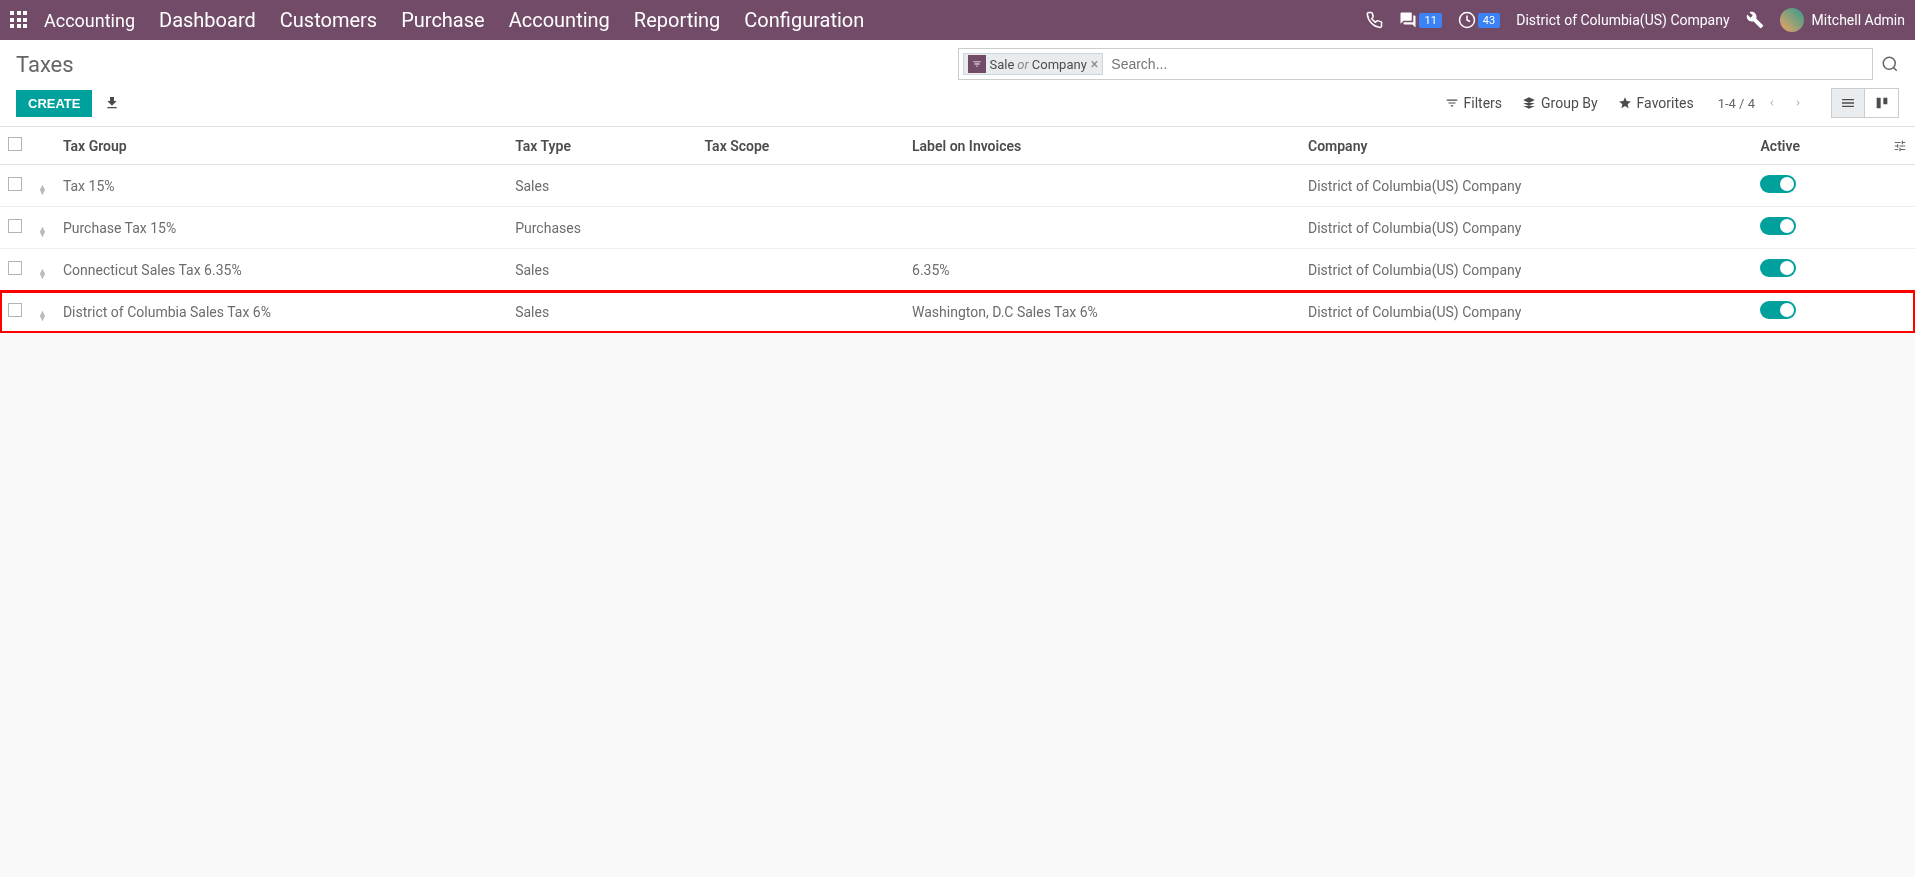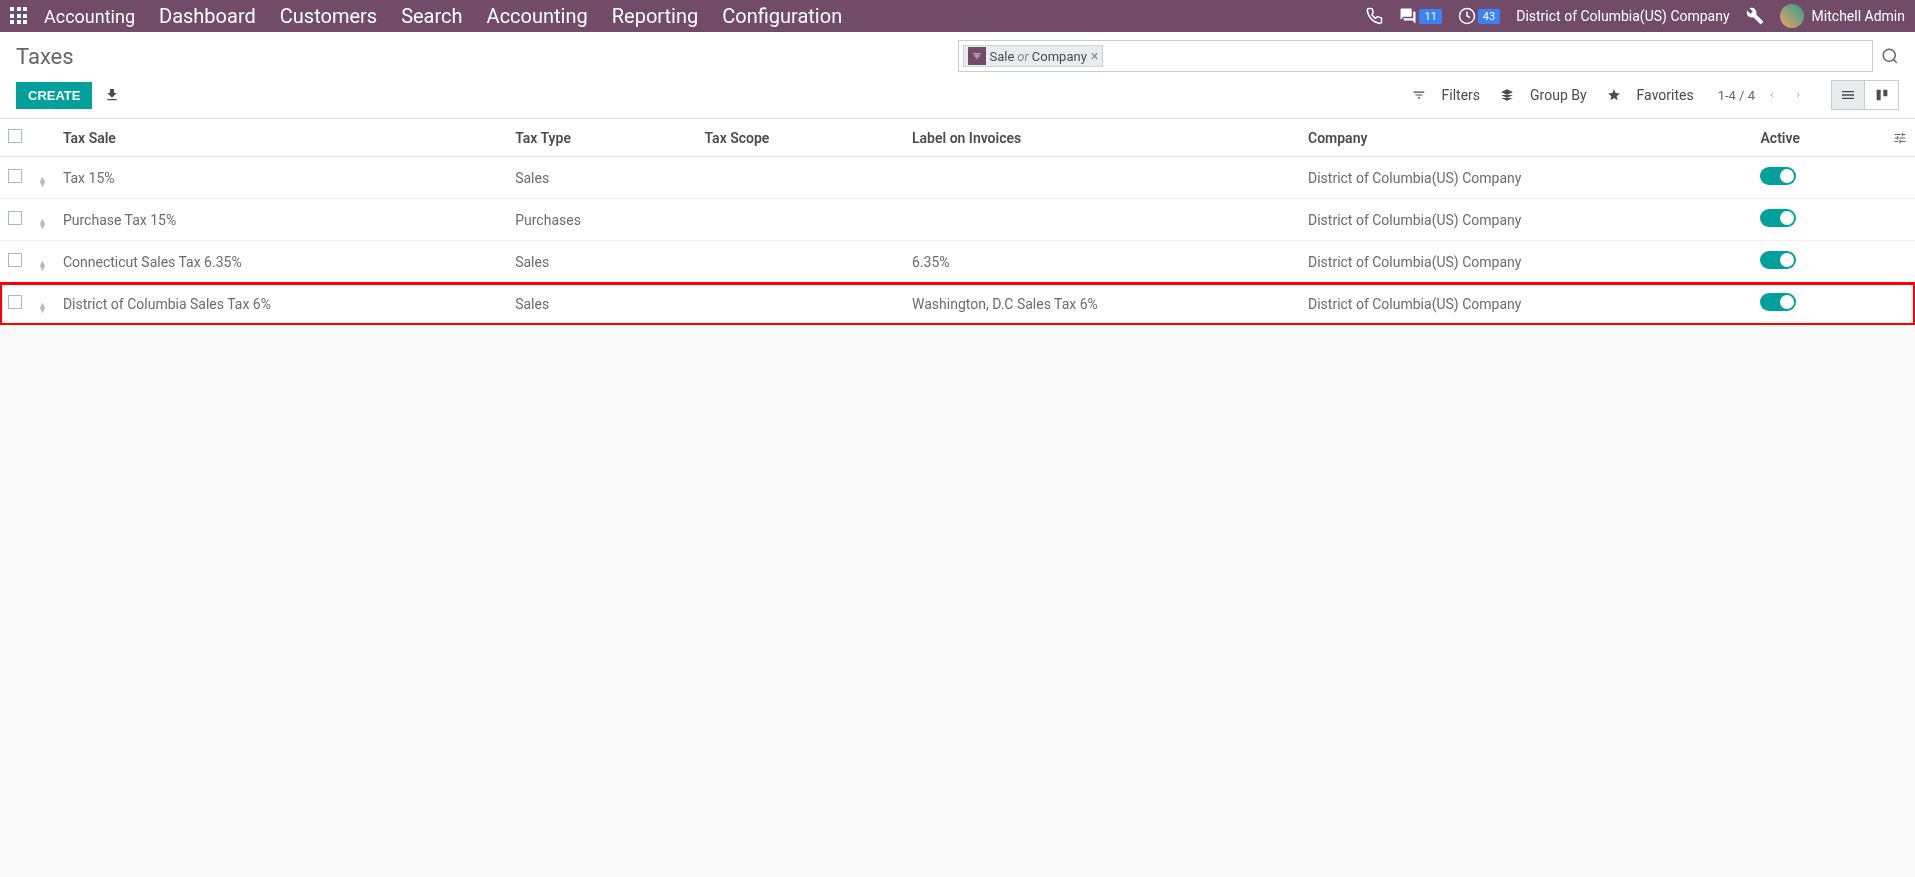--- a/index.html
+++ b/index.html
@@ -1,19 +1,19 @@
 <!DOCTYPE html>
 <html><head>
 <meta charset="utf-8">
 <style>
   * { box-sizing: border-box; margin: 0; padding: 0; }
   body { font-family: -apple-system, BlinkMacSystemFont, "Segoe UI", Roboto, "Helvetica Neue", Arial, sans-serif; font-size: 14px; color: #4c4c4c; background: #f9f9f9; }
   
   
-  .navbar { background: #714B67; color: #fff; height: 32px; display: flex; align-items: center; padding: 0 10px; }
+  .navbar { background: #714B67; color: #fff; height: 40px; display: flex; align-items: center; padding: 0 10px; }
   .navbar-left { display: flex; align-items: center; gap: 16px; flex: 1; }
   .apps-icon { width: 18px; height: 18px; display: grid; grid-template-columns: repeat(3,1fr); grid-template-rows: repeat(3,1fr); gap: 2px; cursor: pointer; }
   .apps-icon span { background: #fff; width: 4px; height: 4px; }
   .app-title { font-size: 18px; font-weight: 400; margin-right: 8px; }
   .nav-menu { display: flex; gap: 24px; }
   .nav-menu a { color: #fff; text-decoration: none; font-size: 20px; cursor: pointer; }
   .navbar-right { display: flex; align-items: center; gap: 16px; }
   .nav-icon { color: #fff; cursor: pointer; display: flex; align-items: center; position: relative; }
   .nav-badge { background: #3b82f6; color: #fff; font-size: 11px; padding: 1px 5px; border-radius: 2px; margin-left: 2px; }
   .company-name { color: #fff; font-size: 14px; cursor: pointer; }
@@ -31,21 +31,21 @@
   .filter-tag em { font-style: italic; color: #888; margin: 0 3px; }
   .filter-tag-remove { margin-left: 4px; cursor: pointer; color: #888; font-size: 14px; }
   .search-input { border: 0; outline: 0; flex: 1; font-size: 14px; padding: 4px; }
   .search-icon-btn { cursor: pointer; margin-left: 8px; color: #666; }
   
   .cp-bottom { display: flex; align-items: center; padding-bottom: 8px; }
   .btn-create { background: #00A09D; color: #fff; border: 0; padding: 6px 12px; font-size: 13px; font-weight: bold; cursor: pointer; margin-right: 12px; }
   .import-icon { color: #4c4c4c; cursor: pointer; }
   .cp-right { margin-left: auto; display: flex; align-items: center; gap: 24px; }
   .search-options { display: flex; gap: 20px; }
-  .search-opt { display: flex; align-items: center; gap: 16px; cursor: pointer; color: #4c4c4c; font-size: 14px; }
+  .search-opt { display: flex; align-items: center; gap: 5px; cursor: pointer; color: #4c4c4c; font-size: 14px; }
   .pager { display: flex; align-items: center; gap: 8px; color: #666; font-size: 13px; }
   .pager-btn { cursor: pointer; color: #aaa; font-size: 16px; padding: 4px; }
   .view-switcher { display: flex; }
   .view-btn { width: 34px; height: 30px; border: 1px solid #ccc; display: flex; align-items: center; justify-content: center; cursor: pointer; background: #fff; color: #666; }
   .view-btn.active { background: #e9ecef; }
   .view-btn + .view-btn { border-left: 0; }
   
   
   .list-view { width: 100%; }
   table { width: 100%; border-collapse: collapse; background: #fff; }
@@ -82,21 +82,21 @@
         <span></span>
         <span></span>
         <span></span>
         <span></span>
         <span></span>
     </div>
     <div class="app-title">Accounting</div>
     <nav class="nav-menu">
       <a>Dashboard</a>
       <a>Customers</a>
-      <a>Search</a>
+      <a>Purchase</a>
       <a>Accounting</a>
       <a>Reporting</a>
       <a>Configuration</a>
     </nav>
   </div>
   <div class="navbar-right">
     <div class="nav-icon">
       <svg width="18" height="18" viewBox="0 0 24 24" fill="none" stroke="#fff" stroke-width="2">
           <path d="M22 16.92v3a2 2 0 0 1-2.18 2A19.8 19.8 0 0 1 3.07 4.18 2 2 0 0 1 5.06 2h3a2 2 0 0 1 2 1.72c.13.96.37 1.9.72 2.79a2 2 0 0 1-.45 2.11L9 10a16 16 0 0 0 5 5l1.38-1.33a2 2 0 0 1 2.11-.45c.89.35 1.83.59 2.79.72A2 2 0 0 1 22 16.92z"></path>
         </svg>
@@ -136,20 +136,21 @@
           <span class="filter-tag-icon">
             <svg width="10" height="10" viewBox="0 0 24 24" fill="#fff">
                 <path d="M10 18h4v-2h-4v2zM3 6v2h18V6H3zm3 7h12v-2H6v2z"></path>
               </svg>
           </span>
           <span>Sale</span>
           <em>or</em>
           <span>Company</span>
           <span class="filter-tag-remove">×</span>
         </span>
+        <input class="search-input" placeholder="Search..." style="">
       </div>
       <div class="search-icon-btn">
         <svg width="18" height="18" viewBox="0 0 24 24" fill="none" stroke="#666" stroke-width="2">
             <circle cx="11" cy="11" r="8"></circle>
             <line x1="21" y1="21" x2="16.65" y2="16.65"></line>
           </svg>
       </div>
     </div>
   </div>
   <div class="cp-bottom">
@@ -210,21 +211,21 @@
 </div>
 
 <div class="list-view">
   <table>
     <thead>
       <tr>
         <th class="checkbox-cell">
           <span class="checkbox"></span>
         </th>
         <th class="handle-cell"></th>
-        <th class="col-name">Tax Sale</th>
+        <th class="col-name">Tax Group</th>
         <th class="col-type">Tax Type</th>
         <th class="col-scope">Tax Scope</th>
         <th class="col-label">Label on Invoices</th>
         <th class="col-company">Company</th>
         <th class="col-active">Active</th>
         <th class="col-options">
           <svg width="14" height="14" viewBox="0 0 24 24" fill="#666">
               <path d="M3 17v2h6v-2H3zM3 5v2h10V5H3zm10 16v-2h8v-2h-8v-2h-2v6h2zM7 9v2H3v2h4v2h2V9H7zm14 4v-2H11v2h10zm-6-4h2V7h4V5h-4V3h-2v6z"></path>
             </svg>
         </th>

